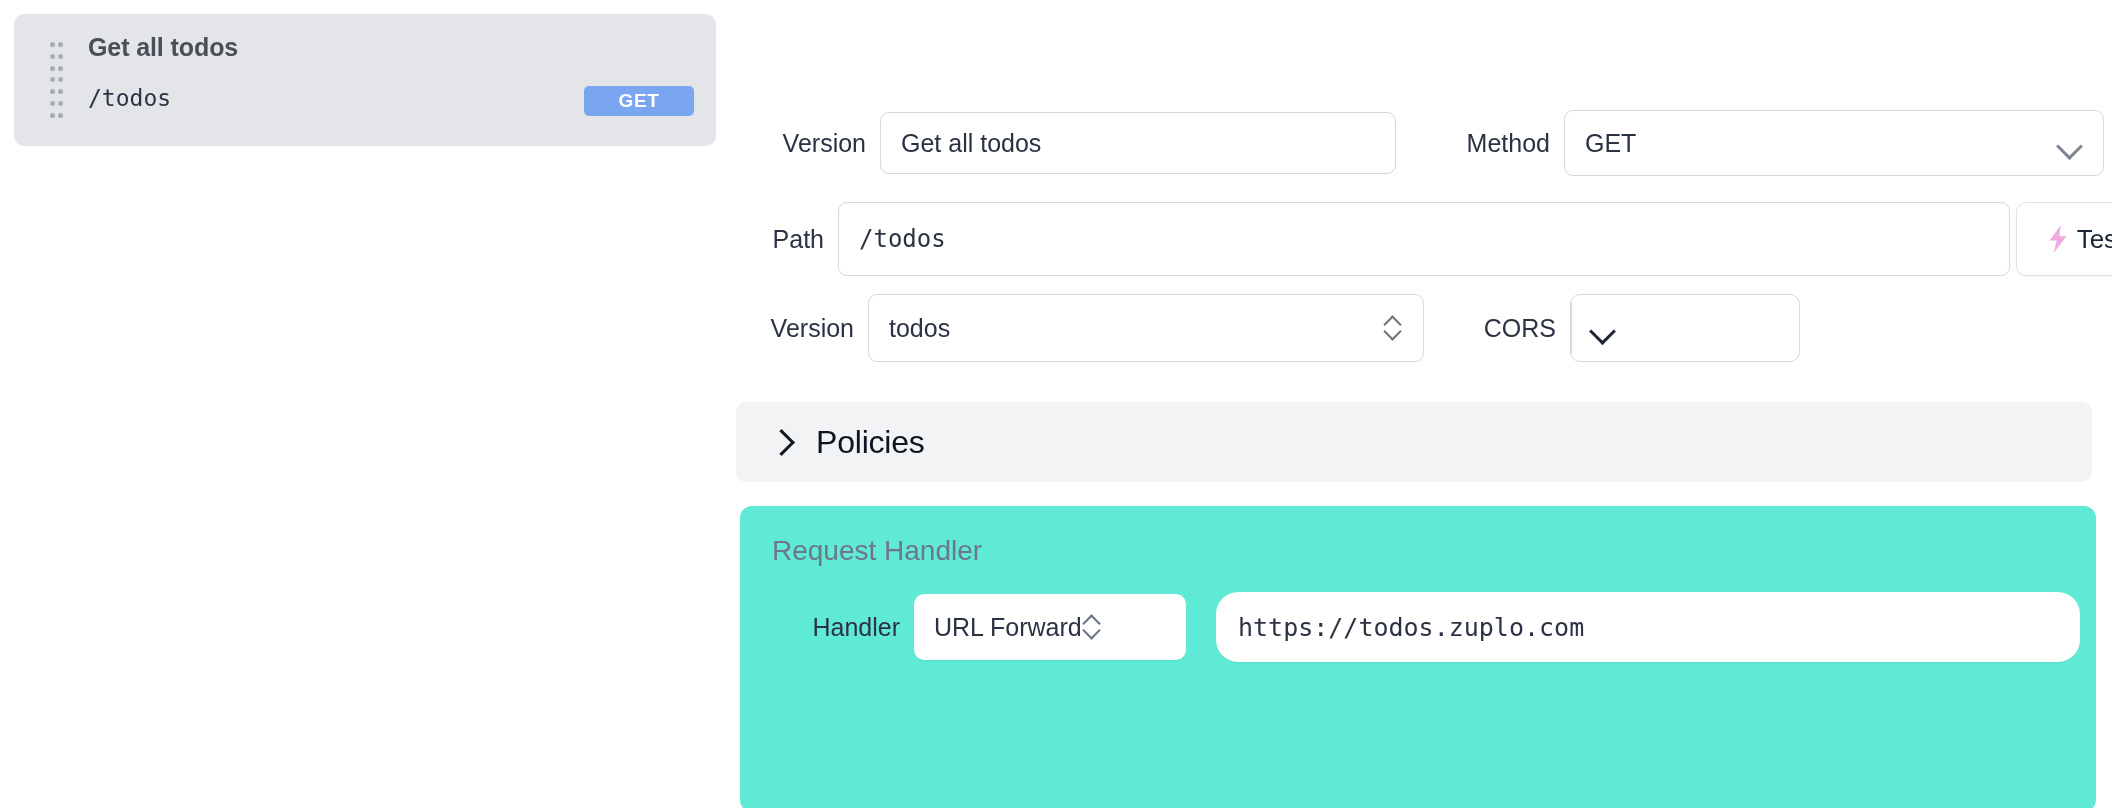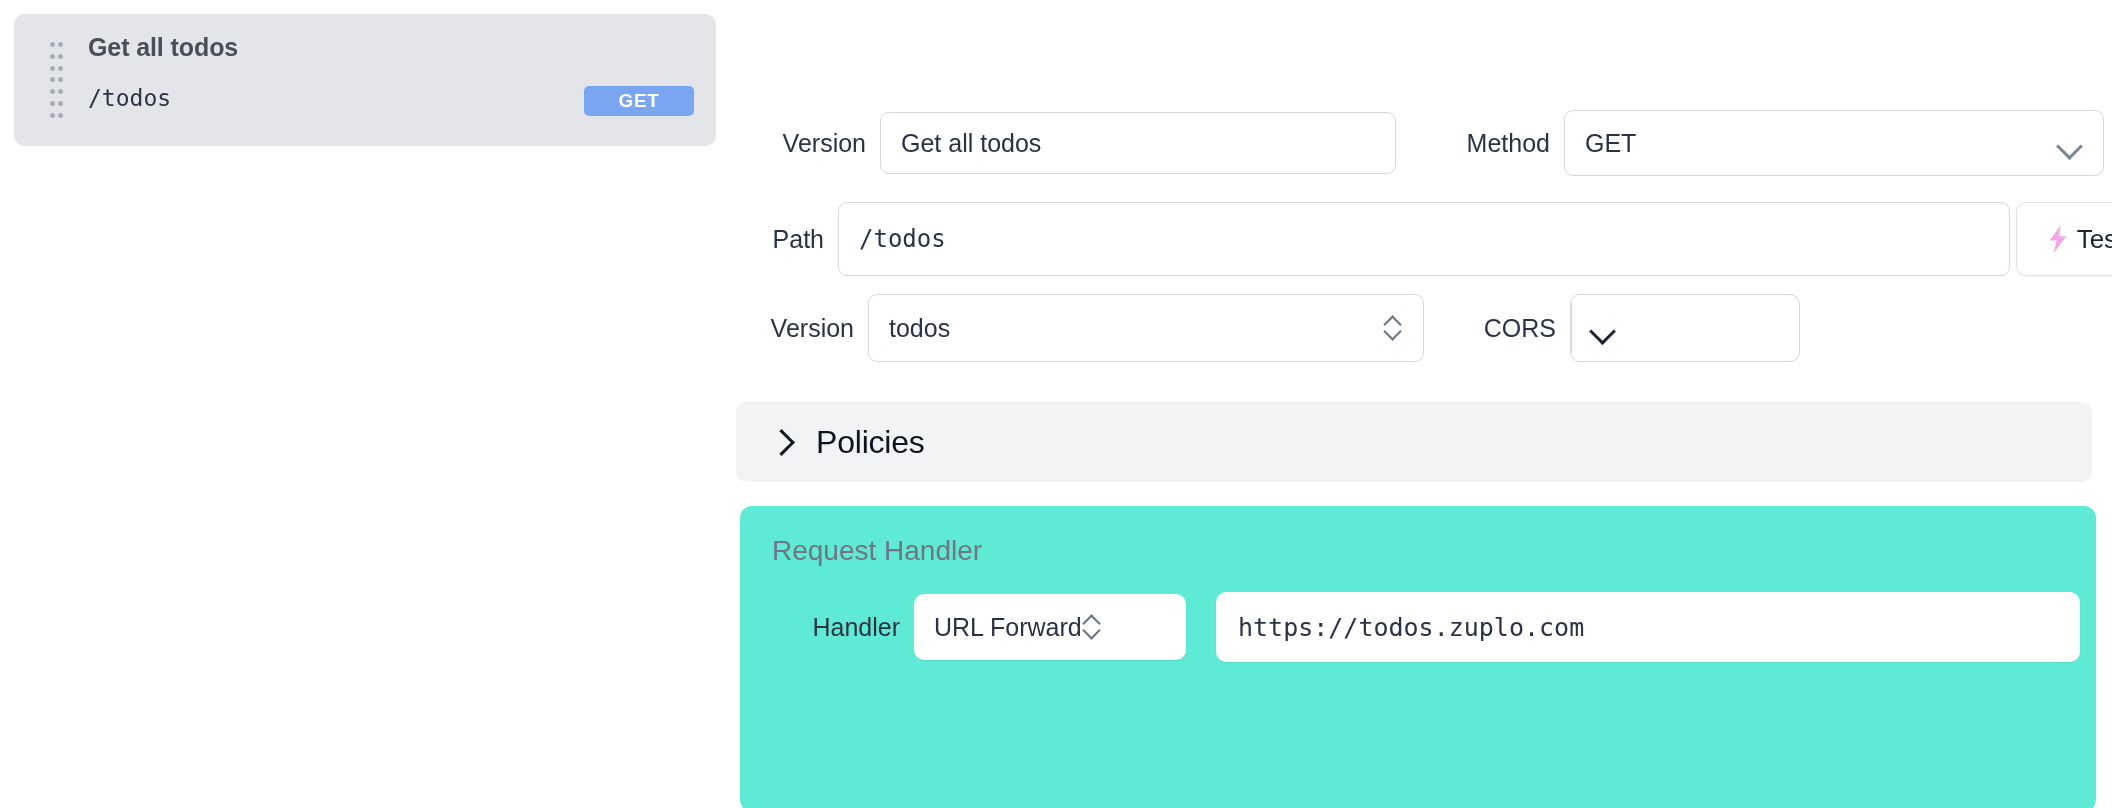--- a/index.html
+++ b/index.html
@@ -329,21 +329,21 @@
     justify-content: flex-start;
     padding: 0 18px 0 20px;
     font-size: 25px;
     color: #2b3243;
     cursor: pointer;
     box-shadow: 0 1px 2px rgba(16,24,40,0.06);
   }
   .handler-url {
     background: #ffffff;
     border: none;
-    border-radius: 10px;
+    border-radius: 22px;
     height: 70px;
     width: 864px;
     display: flex;
     align-items: center;
     padding: 7px 22px;
     font-family: "DejaVu Sans Mono", "Liberation Mono", monospace;
     font-size: 25px;
     color: #2b3243;
     cursor: text;
     box-shadow: 0 1px 2px rgba(16,24,40,0.06);

